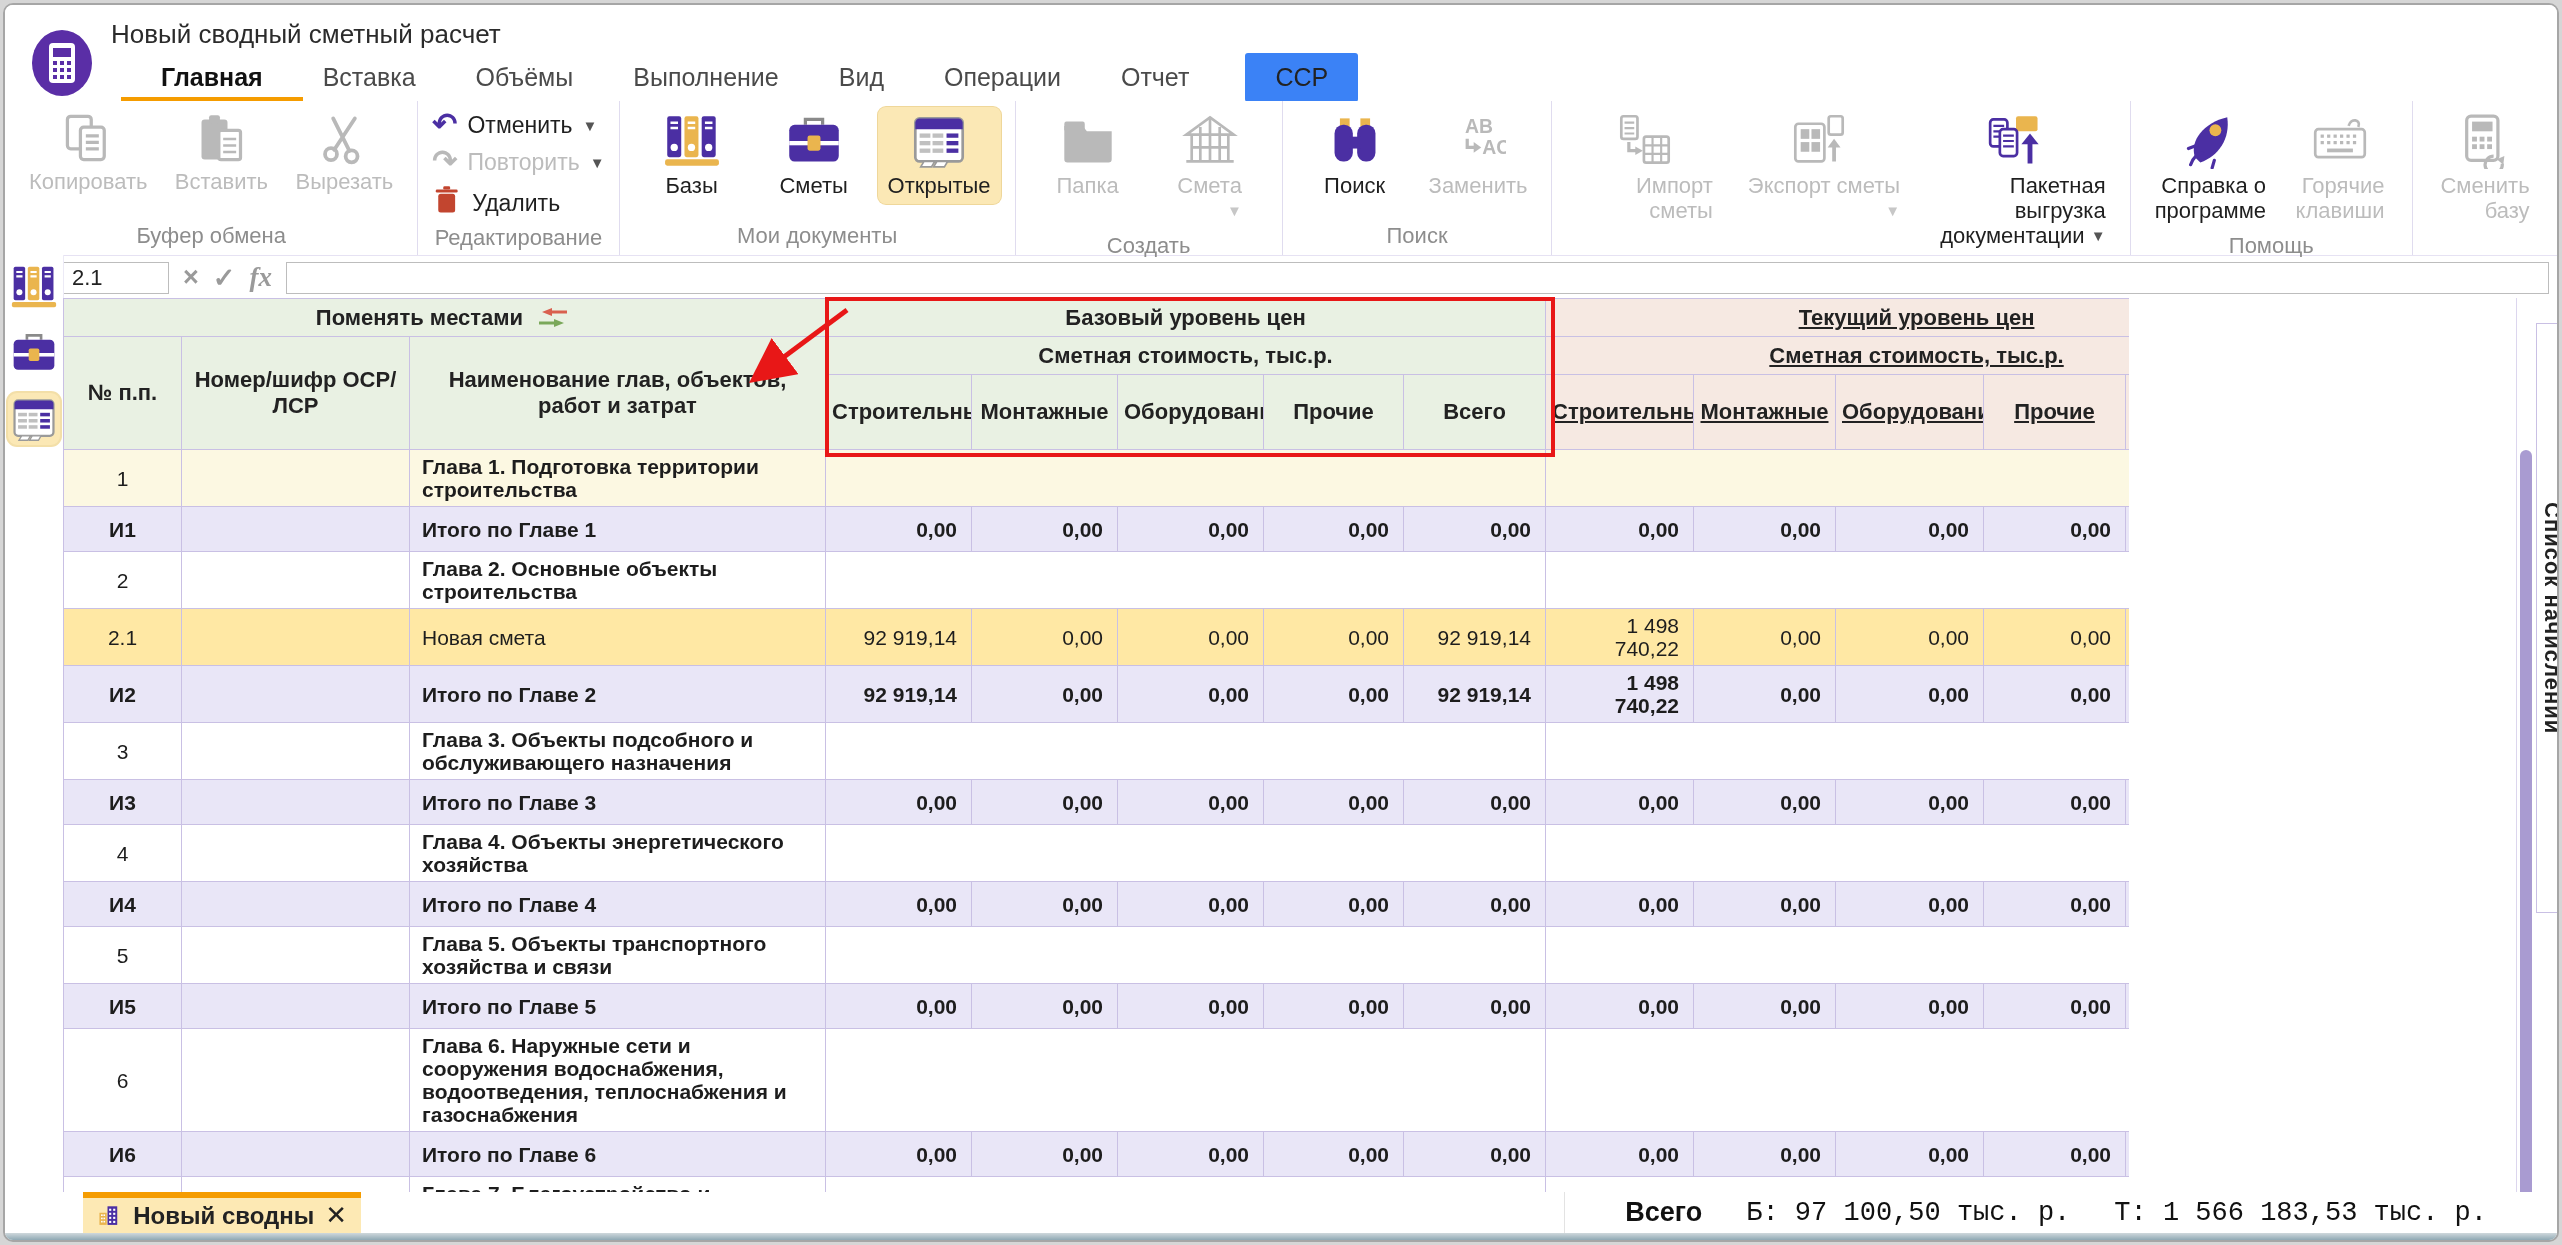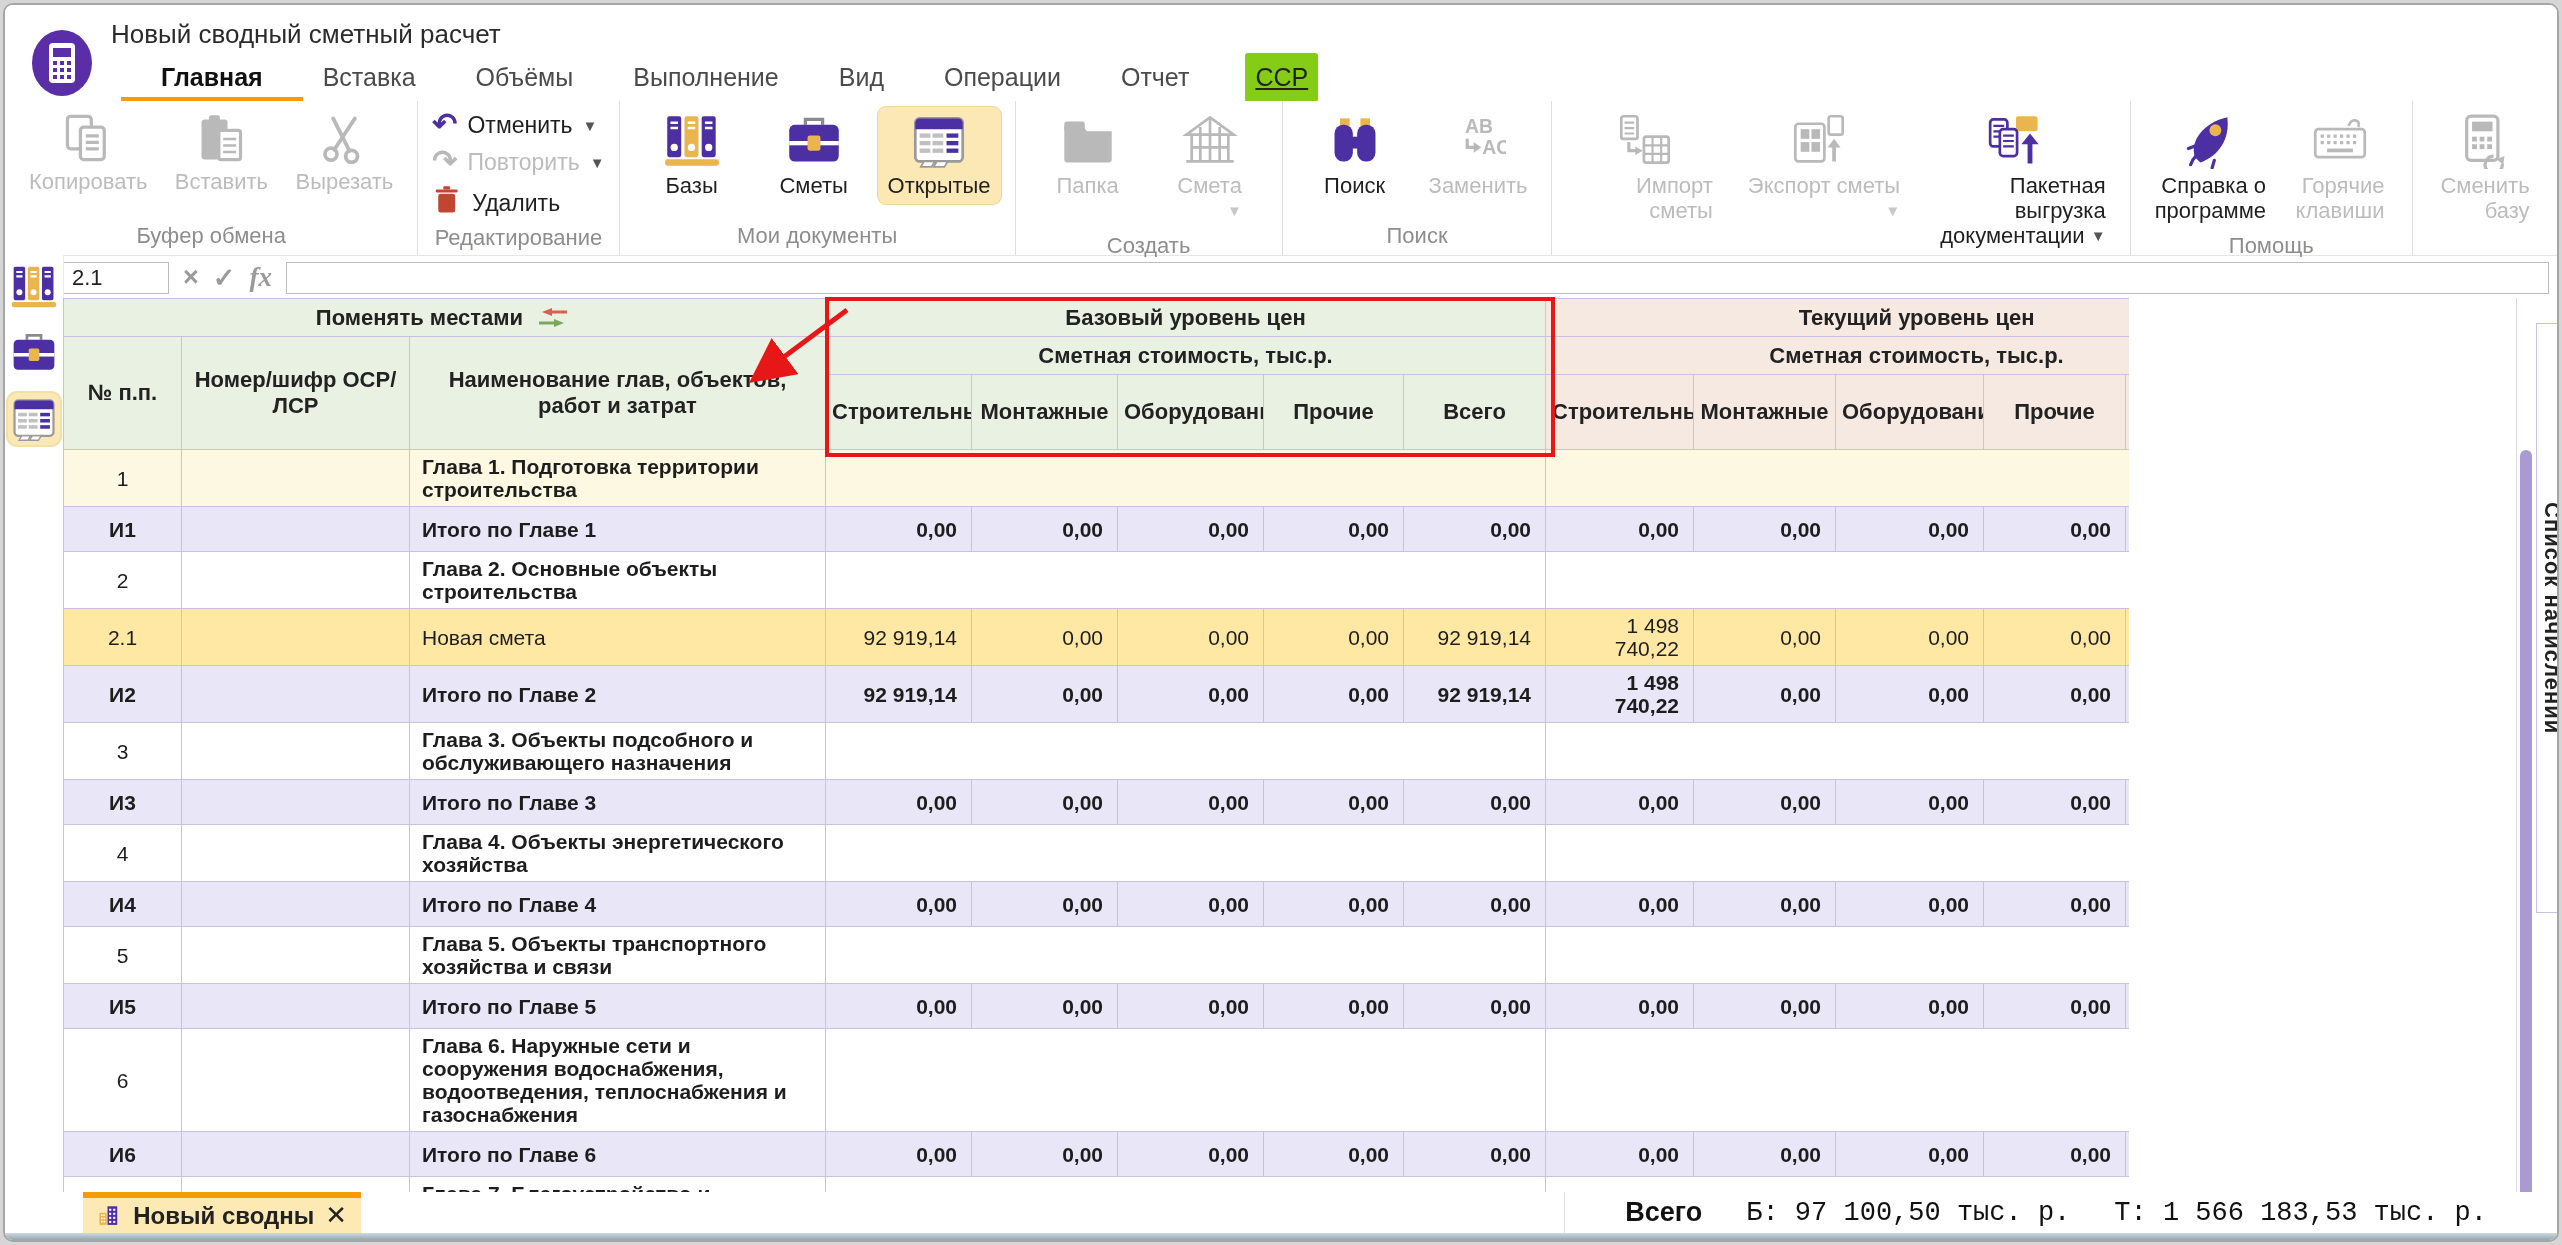--- a/index.html
+++ b/index.html
@@ -7,21 +7,21 @@
   #win{position:absolute;left:3px;top:3px;right:3px;bottom:3px;background:#fff;border:2px solid #a6a6a6;border-radius:10px;overflow:hidden;}
 
   
   .titlebar{position:absolute;left:0;top:0;right:0;height:96px;background:#fff;}
   .app-logo{position:absolute;left:26px;top:24px;width:62px;height:68px;}
   .doc-title{position:absolute;left:106px;top:14px;font-size:26px;color:#2b2b2b;}
   .tabs{position:absolute;left:152px;top:48px;height:48px;display:flex;align-items:center;gap:52px;}
   .tab{font-size:25px;color:#4a4a4a;position:relative;padding:10px 4px;cursor:default;white-space:nowrap;text-align:right;}
   .tab.active{font-weight:bold;color:#111;}
   .tab.active::after{content:"";position:absolute;left:-36px;right:-36px;bottom:-2px;height:7px;background:#f59c00;}
-  .tab.highlighted{background:#84cc16;border-radius:3px;padding:10px 10px;color:#222;text-decoration:underline;}
+  .tab.highlighted{background:#3b82f6;border-radius:3px;padding:10px 30px;color:#222;}
 
   
   .ribbon{position:absolute;left:0;top:96px;right:0;height:154px;background:#fff;border-bottom:1px solid #e6e2f3;display:flex;align-items:stretch;}
   .rgroup{display:flex;flex-direction:column;justify-content:space-between;padding:6px 14px 4px;border-right:1px solid #e0dcef;}
   .rgroup:last-child{border-right:none;}
   .rg-buttons{display:flex;align-items:flex-start;gap:6px;flex:1;}
   .rg-label{text-align:center;font-size:22px;color:#8d8d8d;padding:4px 0 2px;}
   .rbtn{display:flex;flex-direction:column;align-items:center;gap:4px;padding:6px 10px;border-radius:8px;min-width:96px;}
   .rbtn .ricon svg{display:block;}
   .rbtn .rlabel{font-size:22px;color:#1f1f1f;text-align:right;line-height:25px;white-space:pre-line;}
@@ -46,21 +46,21 @@
   .side-ico{width:50px;margin:6px 3px 14px;padding:3px 1px;border-radius:9px;}
   .side-ico.active{background:#fbe8b5;box-shadow:0 0 0 2px #f3dfa8;}
   .side-ico svg{display:block;margin:0 auto;}
 
   
   .viewport{position:absolute;left:58px;top:293px;width:2066px;height:904px;overflow:hidden;background:#fff;}
   table.sheet{border-collapse:collapse;table-layout:fixed;width:2224px;}
   .sheet th,.sheet td{border:1px solid #c9c0e4;overflow:hidden;}
   .sheet thead th{font-size:22px;font-weight:bold;color:#222;text-align:center;vertical-align:middle;padding:2px 6px;}
   .hd-green{background:#e9f1e3;}
-  .hd-peach{background:#f6e9e2;}
+  .hd-peach{background:#f6e9e2;text-decoration:underline;}
   .swap-wrap{display:flex;align-items:center;justify-content:center;gap:10px;}
   .sheet td{font-size:21px;color:#1d1d1d;padding:5px 12px;line-height:23px;vertical-align:middle;background:#fff;}
   td.c-num{text-align:center;padding:5px 4px;}
   td.c-code{font-size:20px;}
   td.c-name{white-space:normal;}
   td.c-val{text-align:right;padding-right:14px;}
   tr.t-chapter td{height:36px;}
   tr.t-chapter td.c-name{font-weight:bold;}
   tr.t-total td{height:34px;background:#e9e6f7;font-weight:bold;}
   tr.t-item td{height:36px;}

